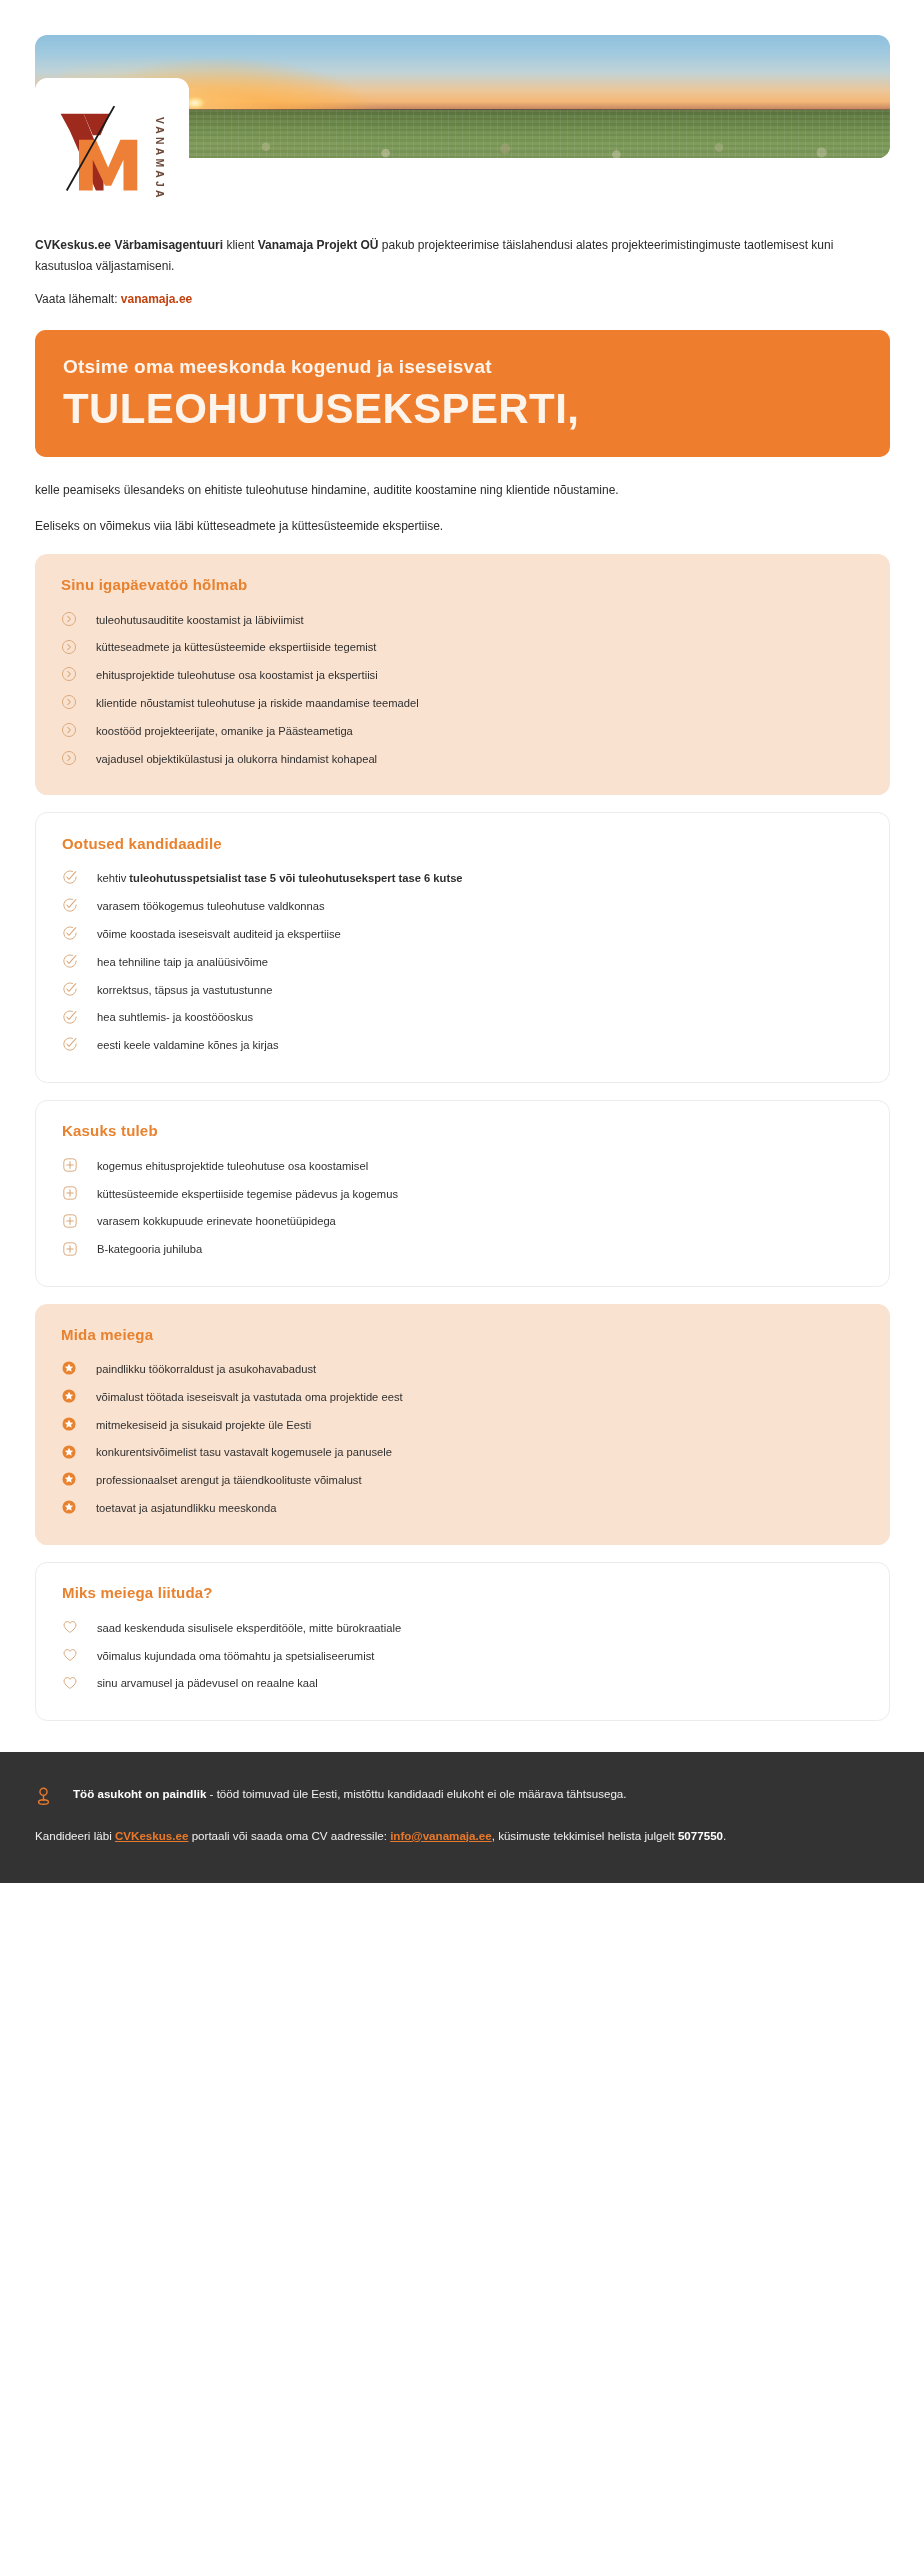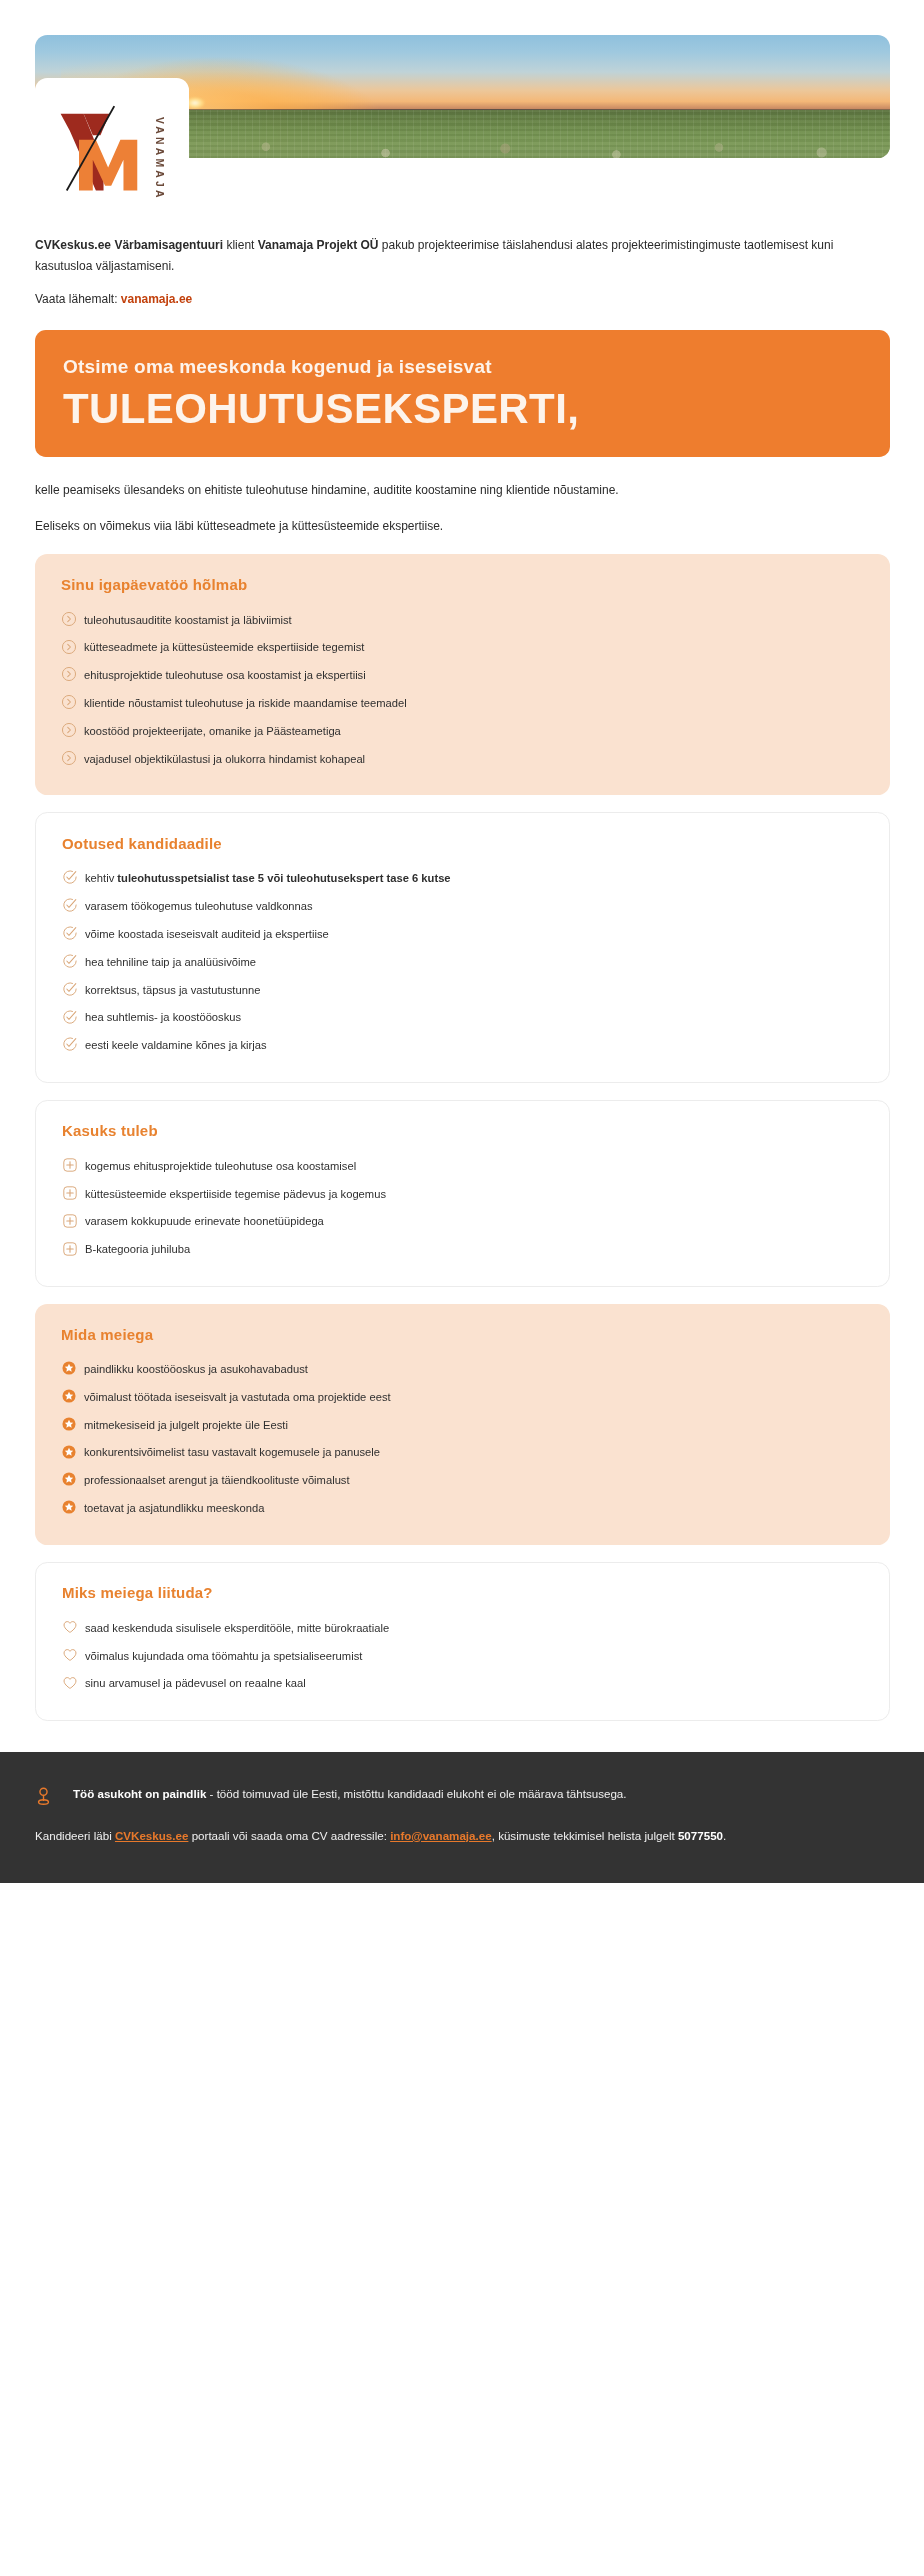--- a/index.html
+++ b/index.html
@@ -173,21 +173,21 @@
     font-size: 15px;
     font-weight: 700;
     color: #E8822F;
     margin-bottom: 12.3px;
     letter-spacing: 0.2px;
   }
 
   .item {
     display: flex;
     align-items: flex-start;
-    gap: 7px;
+    gap: 19px;
     padding: 5.4px 0;
     font-size: 11.2px;
     line-height: 1.45;
     color: #2f2f2f;
   }
   .item .txt { padding-top: 0.8px; }
   .item .txt b { font-weight: 700; }
 
   .ic { flex: 0 0 auto; width: 16px; height: 16px; display: block; margin-top: 0px; }
 
@@ -385,35 +385,35 @@
           <span class="txt">B-kategooria juhiluba</span>
         </div>
       </div>
       <div class="card pale">
         <div class="card-title">Mida meiega</div>
         <div class="item">
           <svg class="ic" viewBox="0 0 22 22">
             <circle cx="11" cy="11" r="9" fill="#E8822F"></circle>
             <polygon points="11,5.3 12.75,9.0 16.8,9.45 13.8,12.2 14.65,16.2 11,14.15 7.35,16.2 8.2,12.2 5.2,9.45 9.25,9.0" fill="#ffffff"></polygon>
           </svg>
-          <span class="txt">paindlikku koostööoskus ja asukohavabadust</span>
+          <span class="txt">paindlikku töökorraldust ja asukohavabadust</span>
         </div>
         <div class="item">
           <svg class="ic" viewBox="0 0 22 22">
             <circle cx="11" cy="11" r="9" fill="#E8822F"></circle>
             <polygon points="11,5.3 12.75,9.0 16.8,9.45 13.8,12.2 14.65,16.2 11,14.15 7.35,16.2 8.2,12.2 5.2,9.45 9.25,9.0" fill="#ffffff"></polygon>
           </svg>
           <span class="txt">võimalust töötada iseseisvalt ja vastutada oma projektide eest</span>
         </div>
         <div class="item">
           <svg class="ic" viewBox="0 0 22 22">
             <circle cx="11" cy="11" r="9" fill="#E8822F"></circle>
             <polygon points="11,5.3 12.75,9.0 16.8,9.45 13.8,12.2 14.65,16.2 11,14.15 7.35,16.2 8.2,12.2 5.2,9.45 9.25,9.0" fill="#ffffff"></polygon>
           </svg>
-          <span class="txt">mitmekesiseid ja julgelt projekte üle Eesti</span>
+          <span class="txt">mitmekesiseid ja sisukaid projekte üle Eesti</span>
         </div>
         <div class="item">
           <svg class="ic" viewBox="0 0 22 22">
             <circle cx="11" cy="11" r="9" fill="#E8822F"></circle>
             <polygon points="11,5.3 12.75,9.0 16.8,9.45 13.8,12.2 14.65,16.2 11,14.15 7.35,16.2 8.2,12.2 5.2,9.45 9.25,9.0" fill="#ffffff"></polygon>
           </svg>
           <span class="txt">konkurentsivõimelist tasu vastavalt kogemusele ja panusele</span>
         </div>
         <div class="item">
           <svg class="ic" viewBox="0 0 22 22">

